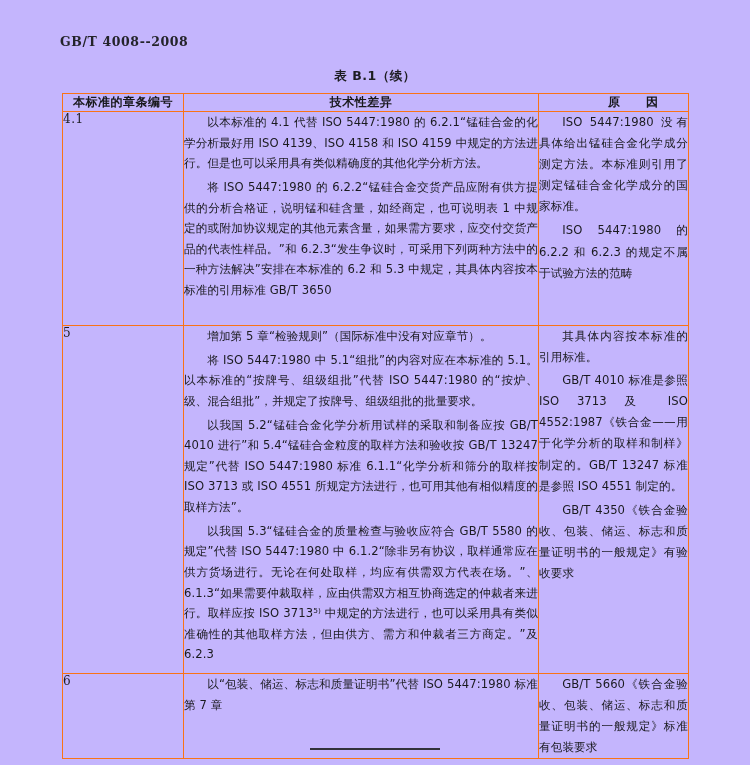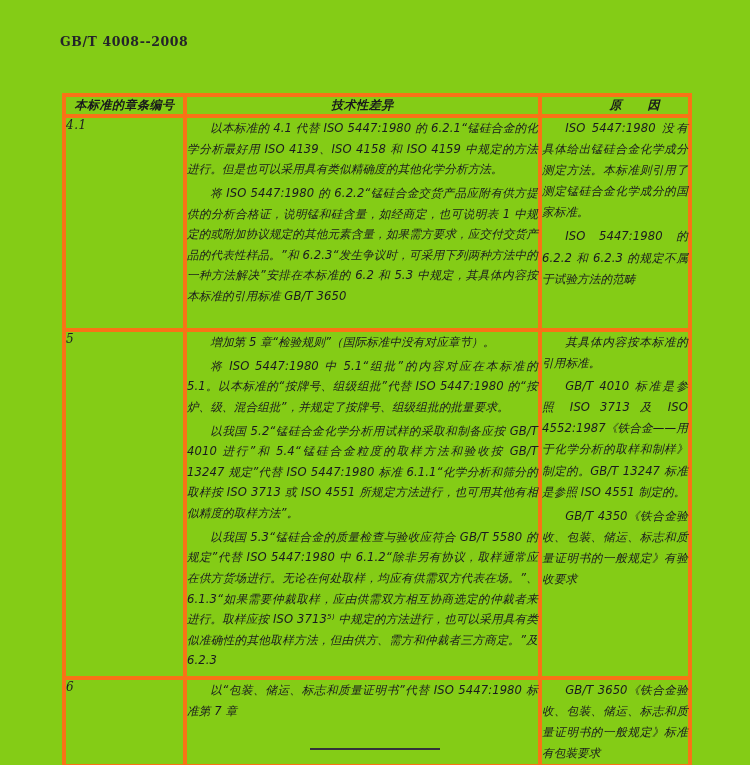--- a/index.html
+++ b/index.html
@@ -13,21 +13,21 @@
     font-family: "DejaVu Sans", "Liberation Sans", sans-serif;
     color: #1c1c1c;
     position: relative;
     overflow: hidden;
   }
   .page {
     position: absolute;
     left: 0; top: 0;
     width: 750px;
     height: 765px;
-    background: #84cc16;
+    background: #c4b5fd;
   }
   .running-head {
     position: absolute;
     left: 60px;
     top: 34px;
     font-family: "DejaVu Serif", "Liberation Serif", serif;
     font-weight: bold;
     font-size: 12.5px;
     letter-spacing: 0.6px;
     color: #24242a;
@@ -45,24 +45,23 @@
   }
   table.diff {
     position: absolute;
     left: 62px;
     top: 93px;
     width: 626px;
     border-collapse: collapse;
     table-layout: fixed;
   }
   table.diff td, table.diff th {
-    border: 4px solid #f97316;
+    border: 1px solid #f97316;
     vertical-align: top;
     padding: 0;
-    font-style: italic;
   }
   th.hd {
     text-align: center;
     font-size: 12px;
     font-weight: bold;
     padding: 6px 4px 7px 4px;
     letter-spacing: 0.5px;
     color: #18181c;
     vertical-align: middle;
   }
@@ -126,20 +125,21 @@
     background: #32323a;
   }
 </style>
 </head>
 <body>
 
 <div class="page">
 
   <div class="running-head">GB/T 4008--2008</div>
 
+  <div class="table-caption">表 B.1（续）</div>
 
   <table class="diff">
     <colgroup>
       <col class="c-num">
       <col class="c-diff">
       <col class="c-reason">
     </colgroup>
     <thead>
       <tr>
         <th class="hd">本标准的章条编号</th>
@@ -177,21 +177,21 @@
           <p class="para gap-sm">GB/T 4350《铁合金验收、包装、储运、标志和质量证明书的一般规定》有验收要求</p>
         </td>
       </tr>
 
       <tr style="height: 72px;">
         <td class="num">6</td>
         <td class="body-cell">
           <p class="para">以“包装、储运、标志和质量证明书”代替 ISO 5447:1980 标准第 7 章</p>
         </td>
         <td class="reason-cell">
-          <p class="para">GB/T 3650《铁合金验收、包装、储运、标志和质量证明书的一般规定》标准有包装要求</p>
+          <p class="para">GB/T 5660《铁合金验收、包装、储运、标志和质量证明书的一般规定》标准有包装要求</p>
         </td>
       </tr>
     </tbody>
   </table>
 
   <div class="rule-bottom"></div>
 
 </div>
 
 </body></html>

